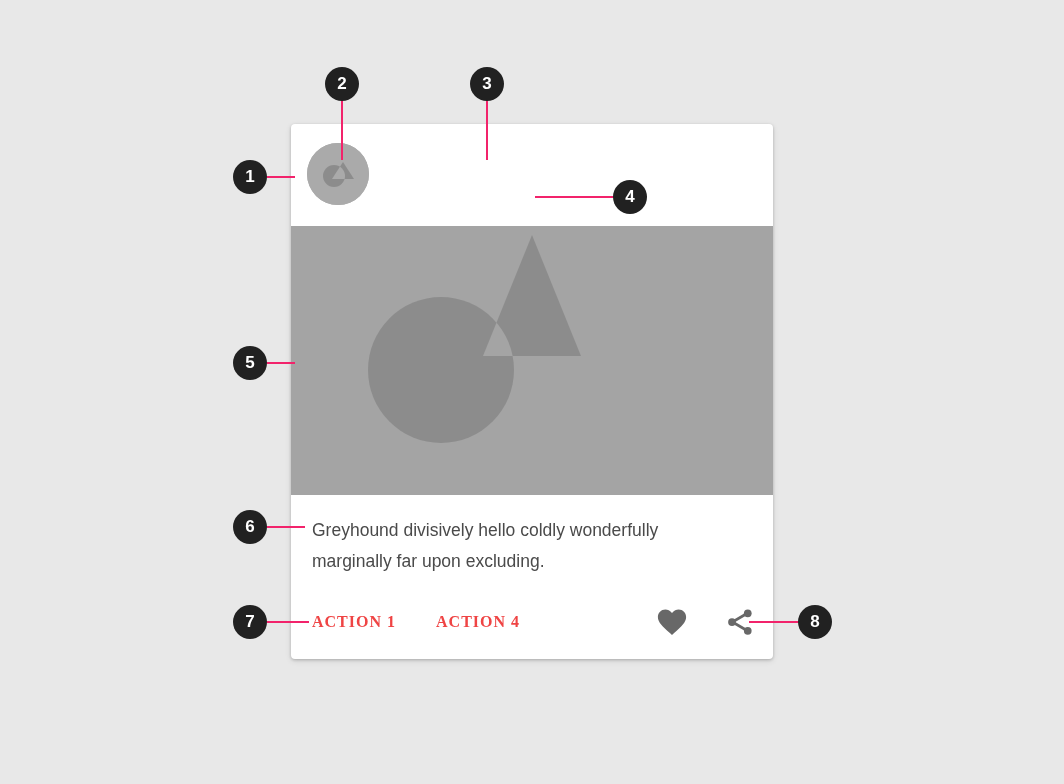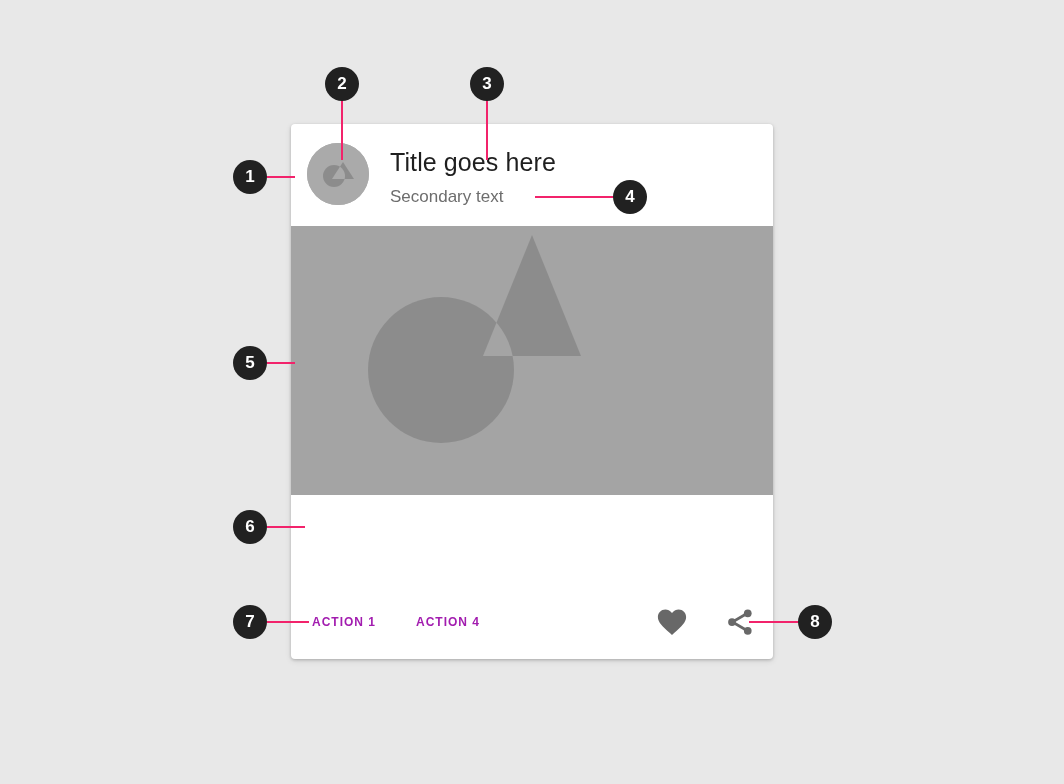--- a/index.html
+++ b/index.html
@@ -106,29 +106,29 @@
     left: 0;
     right: 0;
     bottom: 0;
     height: 74px;
     display: flex;
     align-items: center;
     padding: 0 17px 0 21px;
     box-sizing: border-box;
   }
   .text-button {
-    font-size: 12px;
+    font-size: 16px;
     font-weight: bold;
     letter-spacing: 1.0px;
-    color: #a21caf;
+    color: #ef4444;
     background: none;
     border: 0;
     padding: 0;
     cursor: pointer;
-    font-family: Liberation Sans, sans-serif;
+    font-family: Liberation Serif, serif;
   }
   .text-button + .text-button { margin-left: 40px; }
   .actions-spacer { flex: 1 1 auto; }
   .icon-button {
     background: none;
     border: 0;
     padding: 0;
     cursor: pointer;
     display: flex;
     align-items: center;
@@ -191,24 +191,20 @@
             <clipPath id="avTriClip">
               <polygon points="36,19 47,36 25,36"></polygon>
             </clipPath>
           </defs>
           <rect x="0" y="0" width="62" height="62" fill="#aaaaaa"></rect>
           <g mask="url(#avatarXor)">
             <rect x="0" y="0" width="62" height="62" fill="#8c8c8c"></rect>
           </g>
         </svg>
       </div>
-      <div class="header-text">
-        <div class="title">Title goes here</div>
-        <div class="secondary">Secondary text</div>
-      </div>
     </div>
 
     <div class="media">
       <svg width="482" height="269" viewBox="0 0 482 269" aria-hidden="true">
         <defs>
           <clipPath id="triClip">
             <polygon points="241,9 290,130 192,130"></polygon>
           </clipPath>
           <mask id="mediaXor">
             <rect x="0" y="0" width="482" height="269" fill="black"></rect>
@@ -219,20 +215,23 @@
             </g>
           </mask>
         </defs>
         <rect x="0" y="0" width="482" height="269" fill="#a4a4a4"></rect>
         <g mask="url(#mediaXor)">
           <rect x="0" y="0" width="482" height="269" fill="#8c8c8c"></rect>
         </g>
       </svg>
     </div>
 
+    <div class="supporting">
+      <p>Greyhound divisively hello coldly wonderfully marginally far upon excluding.</p>
+    </div>
 
     <div class="actions">
       <button class="text-button">ACTION 1</button>
       <button class="text-button">ACTION 4</button>
       <div class="actions-spacer"></div>
       <button class="icon-button">
         <span>
           <svg width="30" height="27" viewBox="0 0 24 22" aria-hidden="true">
             <path d="M12 21.2 L10.3 19.65 C4.3 14.2 0.5 10.75 0.5 6.5 C0.5 3.05 3.2 0.4 6.6 0.4 C8.55 0.4 10.4 1.3 11.6 2.75 L12 3.2 L12.4 2.75 C13.6 1.3 15.45 0.4 17.4 0.4 C20.8 0.4 23.5 3.05 23.5 6.5 C23.5 10.75 19.7 14.2 13.7 19.65 Z" fill="#686868"></path>
           </svg>

